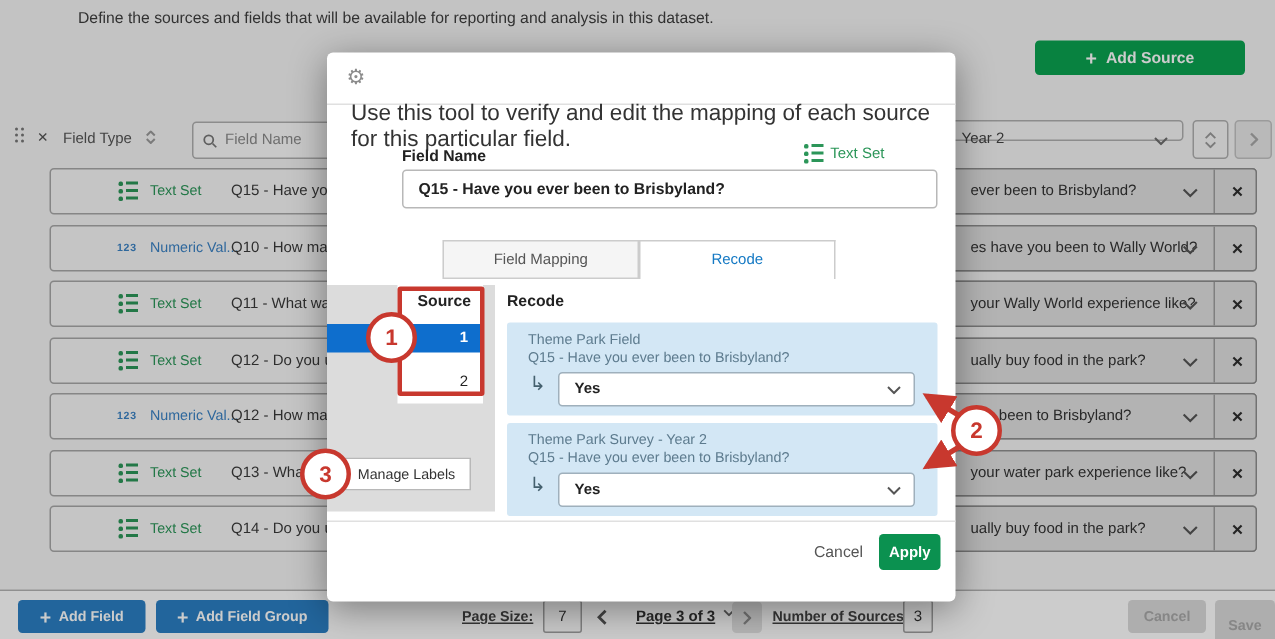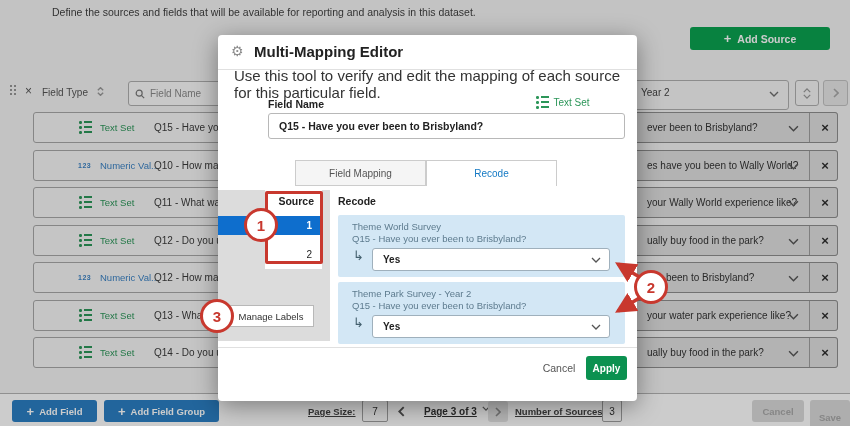--- a/index.html
+++ b/index.html
@@ -16,21 +16,21 @@
   .hdr-handle { left:10px; top:85px; width:8px; height:12px; }
   .dots { display:block; width:2px; height:2px; background:#777; border-radius:50%;
           box-shadow:0 0 #777,4px 0 #777,0 4px #777,4px 4px #777,0 8px #777,4px 8px #777; }
   .hdr-x { left:25px; top:84px; font-size:12px; color:#555; }
   .hdr-fieldtype { left:42px; top:87px; font-size:10px; color:#555; }
   .sorticon { left:97px; top:87px; display:flex; flex-direction:column; gap:1px; color:#9a9a9a; }
   .search { left:128px; top:81px; width:101px; height:25px; background:#fafafa; border:1px solid #b0b0b0; border-radius:3px; display:flex; align-items:center; padding:0 6px; gap:5px; }
   .search input { border:none; outline:none; background:transparent; width:70px; font-size:10px; color:#555; font-family:"Liberation Sans",sans-serif; }
   .search input::placeholder { color:#8a8a8a; }
 
-  .year2 { left:560px; top:80px; width:229px; height:30px; background:#f5f5f5; border:1px solid #b0b0b0; border-radius:3px; }
+  .year2 { left:560px; top:80px; width:229px; height:14px; background:#f5f5f5; border:1px solid #b0b0b0; border-radius:3px; }
   .year2 .val { position:absolute; left:80px; top:6px; font-size:10px; color:#444; }
   .year2 .chev { position:absolute; right:9px; top:10px; color:#6e6e6e; }
   .stepper { left:795px; top:80px; width:24px; height:26px; background:#f5f5f5; border:1px solid #b0b0b0; border-radius:3px; display:flex; flex-direction:column; align-items:center; justify-content:center; gap:1px; color:#9a9a9a; }
   .nextbtn { left:823px; top:80px; width:25px; height:26px; background:#e8e8e8; border:1px solid #c2c2c2; border-radius:3px; display:flex; align-items:center; justify-content:center; color:#a8a8a8; }
 
   .frow { left:33px; width:805px; height:31px; background:#f7f7f7; border:1px solid #a8a8a8; border-radius:3px; }
   .ficon123 { position:absolute; left:44px; top:11px; font-size:7px; letter-spacing:.5px; color:#3b82c4; font-weight:bold; }
   .ftype { position:absolute; left:66px; top:9px; font-size:9.5px; }
   .ftype.ts { color:#2c9659; }
   .ftype.num { color:#3b82c4; }
@@ -302,21 +302,20 @@
 <span class="abs lbl-b" style="left:515px; top:406px;">Number of Sources:</span>
 <div class="abs numbox" style="left:602px; top:400px; width:20px; height:22px;">3</div>
 <div class="abs btn-dis" style="left:752px; top:400px; width:52px; height:22px;">Cancel</div>
 <div class="abs btn-dis" style="left:810px; top:400px; width:40px; height:34px;">Save</div>
 
 <div class="abs overlay"></div>
 
 <div class="abs modal">
   <div class="m-head">
     <span class="m-gear">⚙</span>
-    <span class="m-title">Multi-Mapping Editor</span>
   </div>
   <div class="m-desc">Use this tool to verify and edit the mapping of each source for this particular field.</div>
   <span class="m-fnlabel">Field Name</span>
   <span class="m-badge">
     <span class="tsicon">
         <i></i>
         <i></i>
         <i></i>
       </span>
     <span>Text Set</span>
@@ -331,21 +330,21 @@
   <div class="src-panel"></div>
   <div class="src-col"></div>
   <span class="src-hdr">Source</span>
   <div class="src-row1">1</div>
   <div class="src-row2">2</div>
   <div class="managelabels">Manage Labels</div>
 
   <span class="recode-hdr">Recode</span>
 
   <div class="rpanel" style="top:180px;">
-    <span class="t1">Theme World Survey</span>
+    <span class="t1">Theme Park Field</span>
     <span class="t2">Q15 - Have you ever been to Brisbyland?</span>
     <span class="larr">↳</span>
     <div class="sel">
       <span class="v">Yes</span>
       <span class="chev">
           <svg class="chevsvg" width="10" height="6" viewBox="0 0 10 6">
             <path d="M1 1 L5 5 L9 1" fill="none" stroke="currentColor" stroke-width="1.3"></path>
           </svg>
         </span>
     </div>

